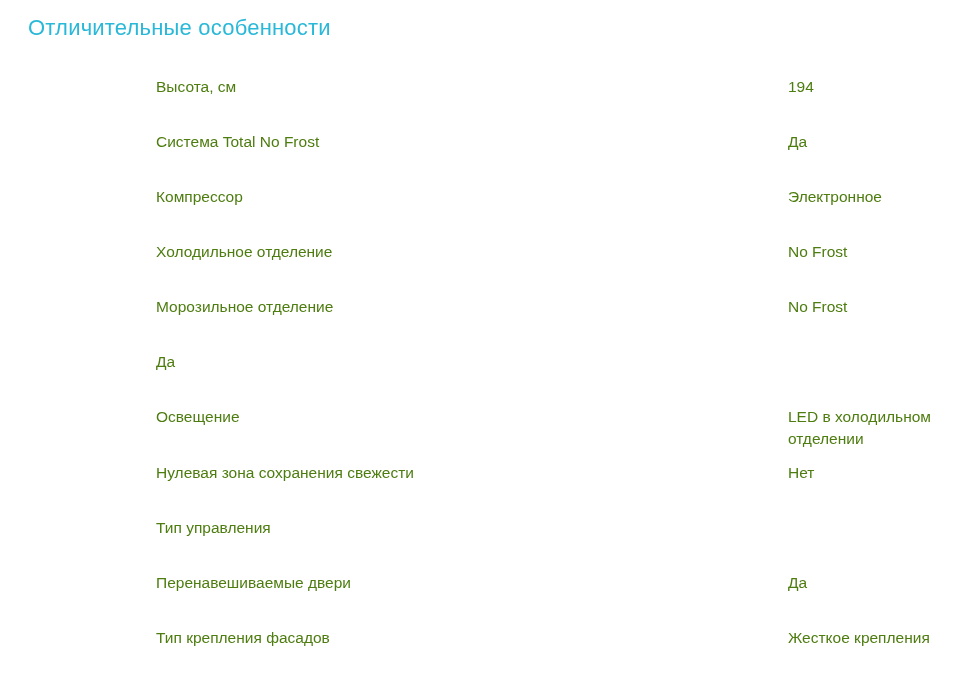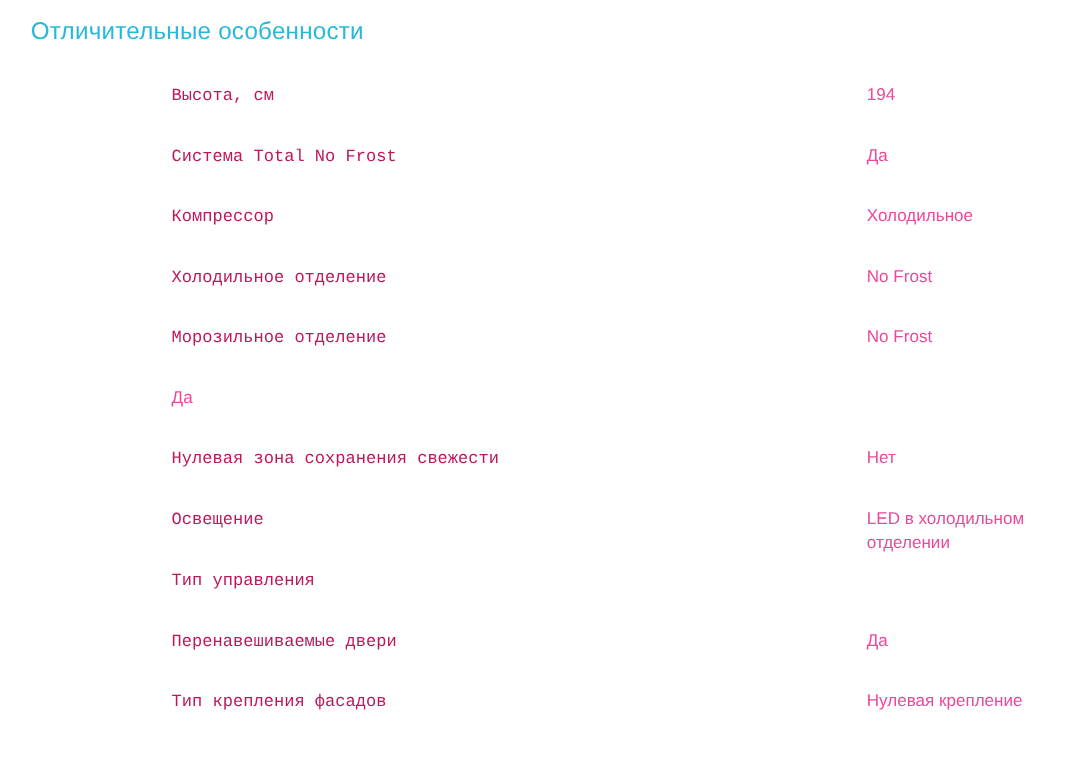--- a/index.html
+++ b/index.html
@@ -43,29 +43,28 @@
     align-items: flex-start;
     width: 100%;
     box-sizing: border-box;
     padding: 0 24px 0 156px;
     min-height: 55px;
   }
   .spec-name {
     flex: 0 0 632px;
     font-size: 15.5px;
     line-height: 22px;
-    color: #be185d;
+    color: #4d7c0f;
     padding-top: 12px;
-    font-family: Liberation Mono, monospace;
   }
   .spec-value {
     flex: 1 1 auto;
     font-size: 15.5px;
     line-height: 22px;
-    color: #ec4899;
+    color: #4d7c0f;
     padding-top: 12px;
     max-width: 170px;
   }
 </style>
 </head>
 <body>
 
 <div class="page">
 
   <div class="section-title">Отличительные особенности</div>
@@ -77,55 +76,55 @@
       <div class="spec-value">194</div>
     </div>
 
     <div class="spec-row">
       <div class="spec-name">Система Total No Frost</div>
       <div class="spec-value">Да</div>
     </div>
 
     <div class="spec-row">
       <div class="spec-name">Компрессор</div>
-      <div class="spec-value">Холодильное</div>
+      <div class="spec-value">Электронное</div>
     </div>
 
     <div class="spec-row">
       <div class="spec-name">Холодильное отделение</div>
       <div class="spec-value">No Frost</div>
     </div>
 
     <div class="spec-row">
       <div class="spec-name">Морозильное отделение</div>
       <div class="spec-value">No Frost</div>
     </div>
 
     <div class="spec-row">
       <div class="spec-value">Да</div>
     </div>
 
     <div class="spec-row">
-      <div class="spec-name">Нулевая зона сохранения свежести</div>
-      <div class="spec-value">Нет</div>
+      <div class="spec-name">Освещение</div>
+      <div class="spec-value">LED в холодильном отделении</div>
     </div>
 
     <div class="spec-row">
-      <div class="spec-name">Освещение</div>
-      <div class="spec-value">LED в холодильном отделении</div>
+      <div class="spec-name">Нулевая зона сохранения свежести</div>
+      <div class="spec-value">Нет</div>
     </div>
 
     <div class="spec-row">
       <div class="spec-name">Тип управления</div>
     </div>
 
     <div class="spec-row">
       <div class="spec-name">Перенавешиваемые двери</div>
       <div class="spec-value">Да</div>
     </div>
 
     <div class="spec-row">
       <div class="spec-name">Тип крепления фасадов</div>
-      <div class="spec-value">Нулевая крепление</div>
+      <div class="spec-value">Жесткое крепления</div>
     </div>
 
   </div>
 </div>
 
 </body></html>

